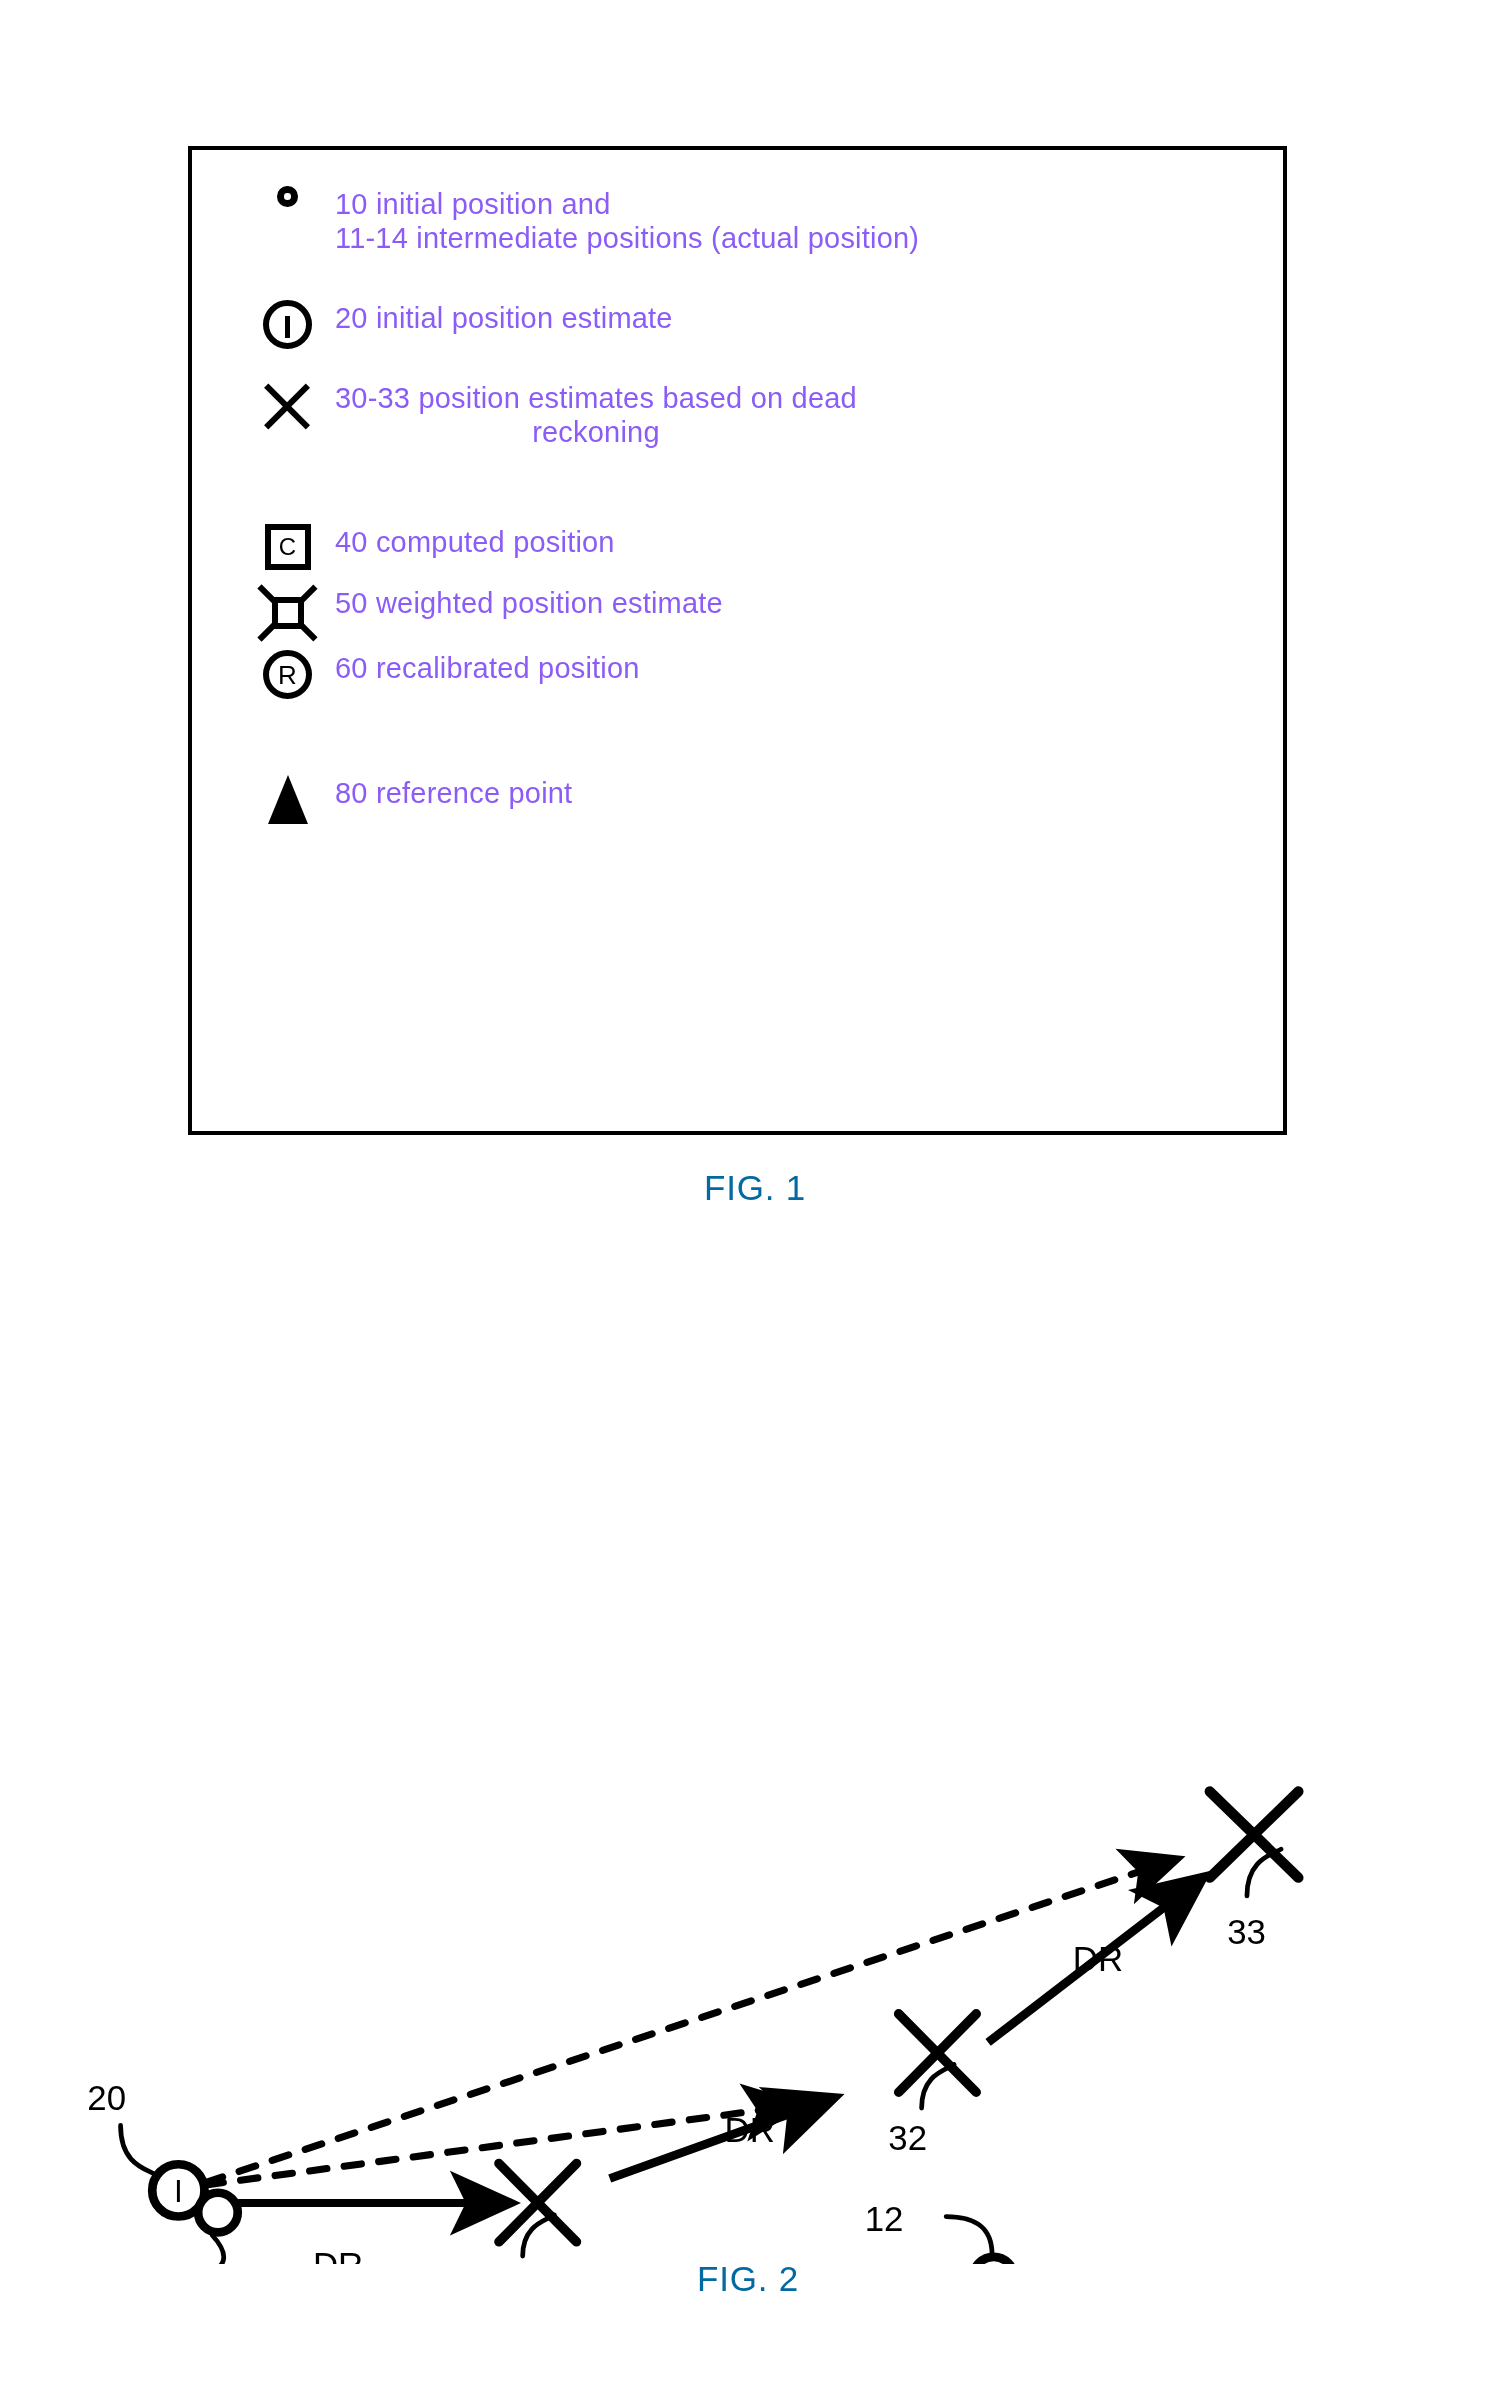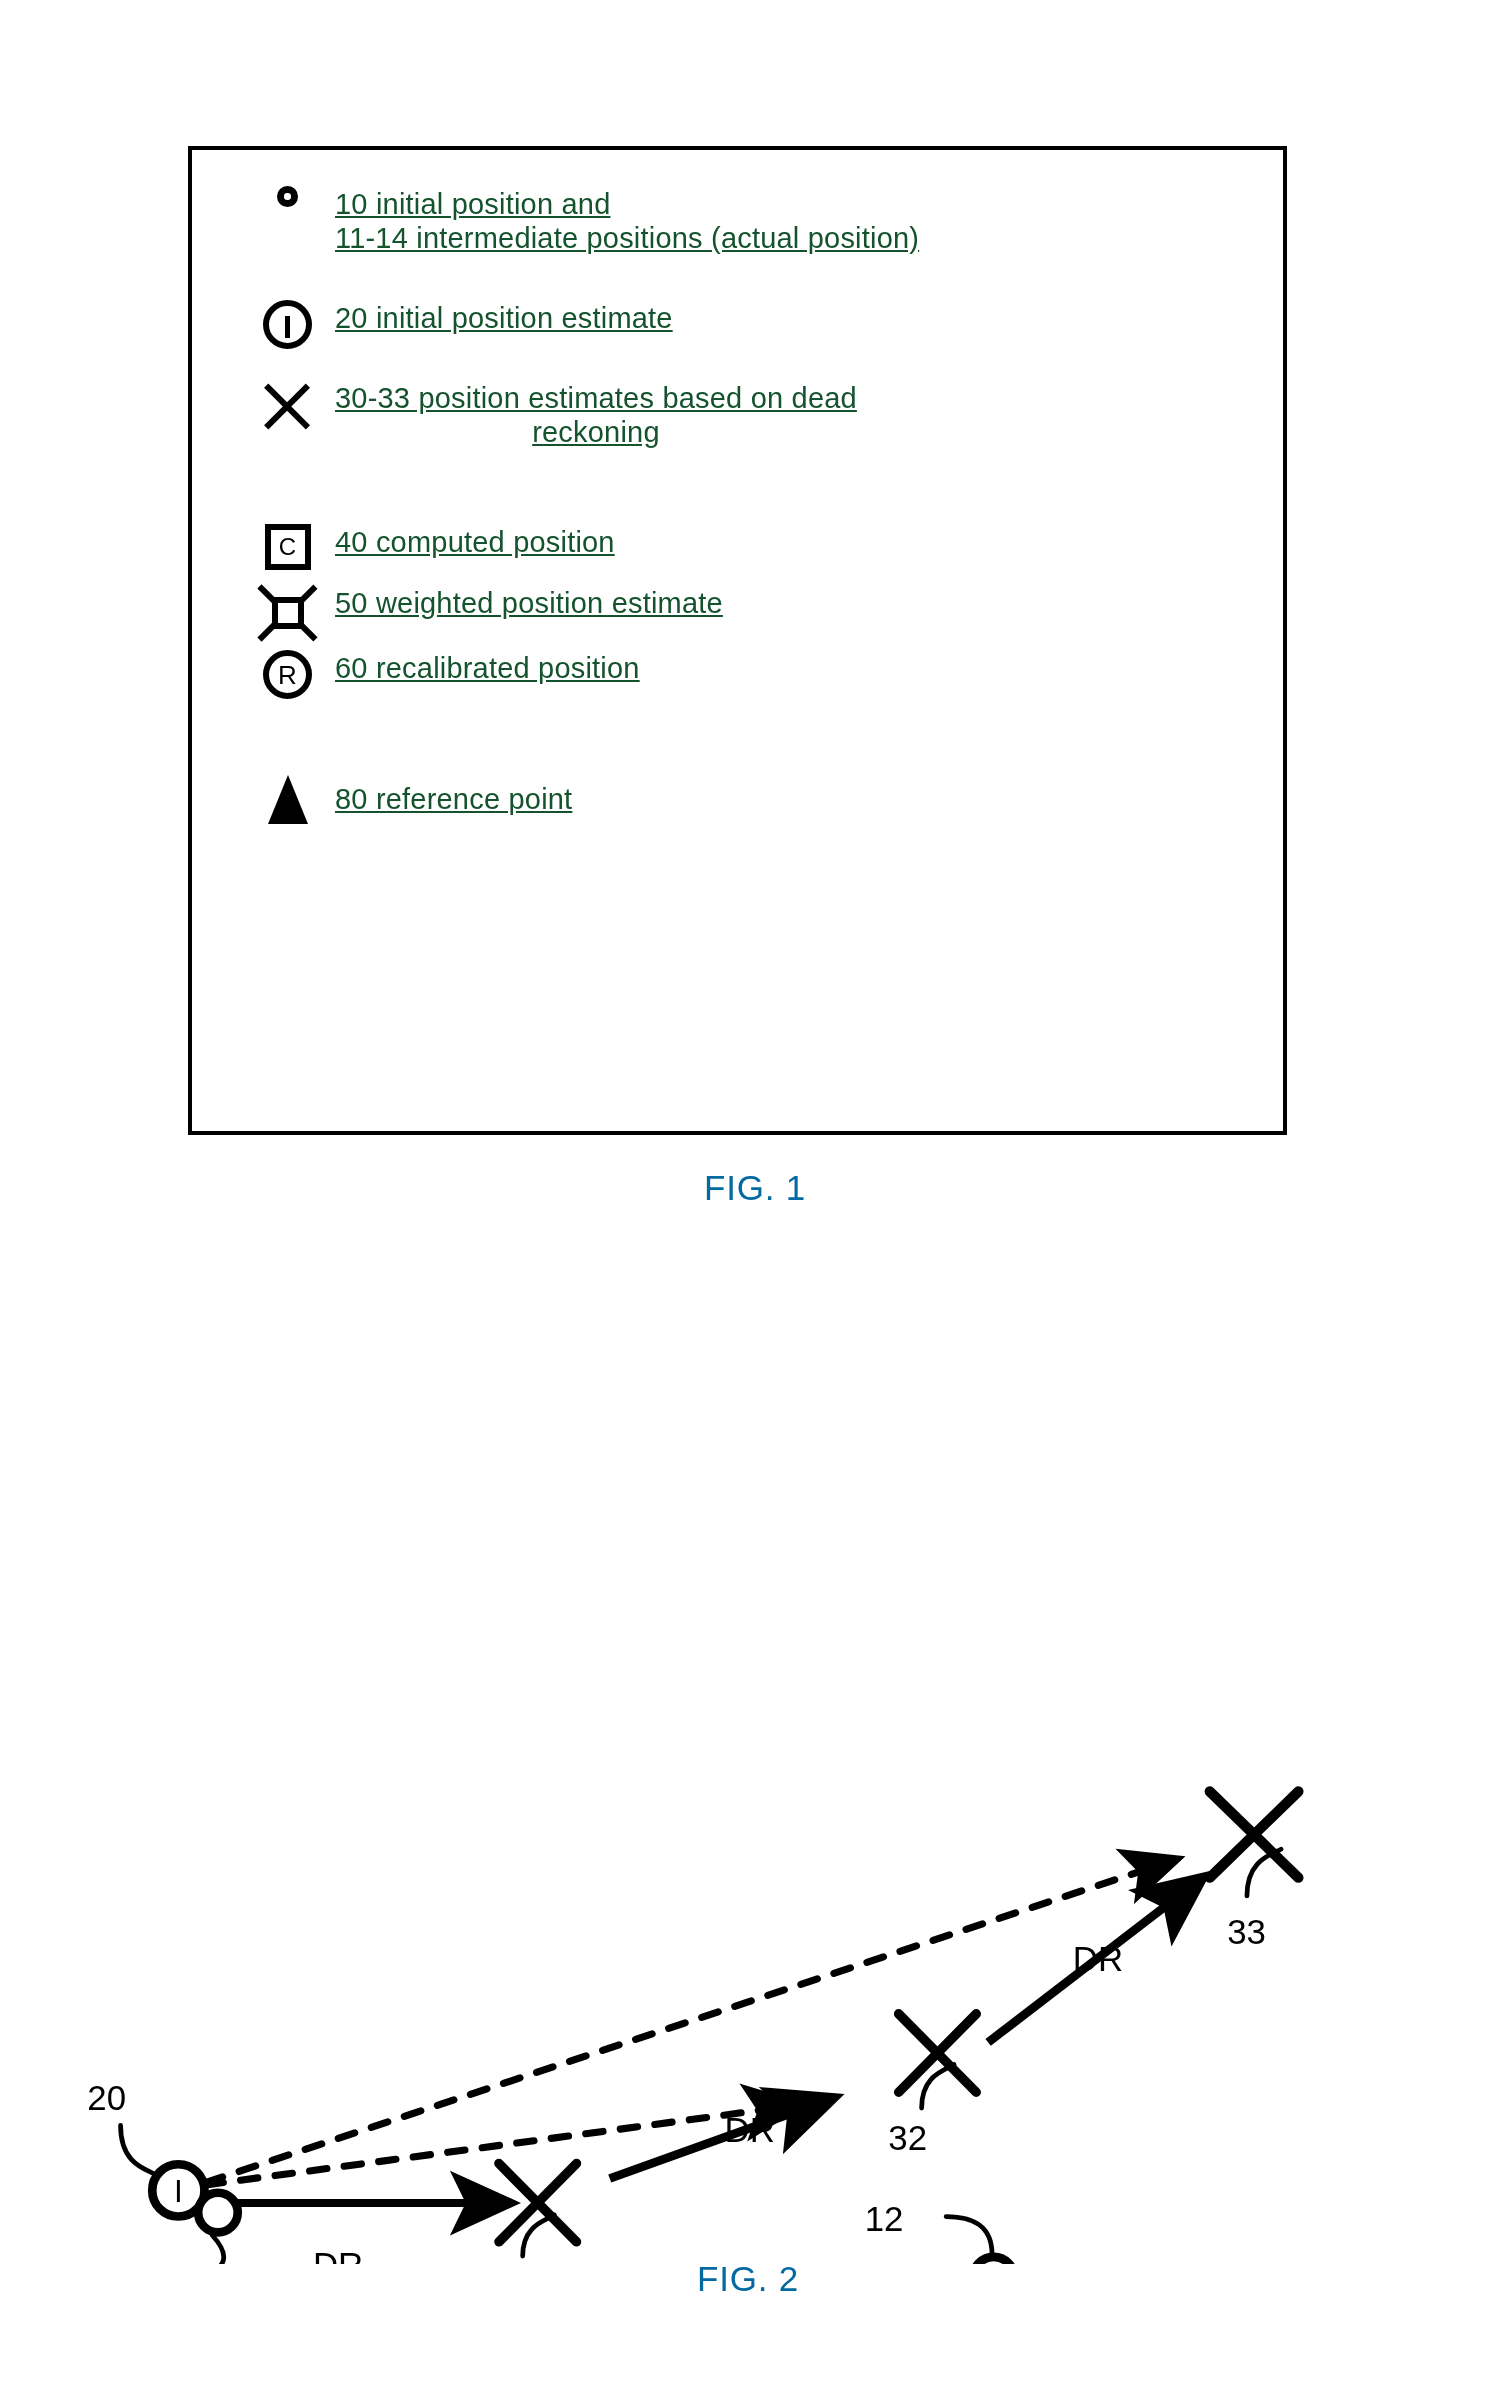--- a/index.html
+++ b/index.html
@@ -40,22 +40,21 @@
     display: flex;
     align-items: center;
     justify-content: center;
   }
   .legend-text {
     font-size: 29px;
     line-height: 1.17;
     letter-spacing: 0.2px;
     white-space: pre-line;
     padding-top: 1.6px;
-    color: #14532d;
-    text-decoration: underline;
+    color: #8b5cf6;
   }
 
   
   .ic-smallcircle {
     width: 20.6px; height: 20.6px;
     border: 7.1px solid #000;
     border-radius: 50%;
     box-sizing: border-box;
   }
   .ic-Icircle {
@@ -239,21 +238,21 @@
   </div>
 
   <div class="legend-row" style="top:500px;">
     <div class="legend-icon">
       <div class="ic-Rcircle">R</div>
     </div>
     <div class="legend-text">60 recalibrated position</div>
   </div>
 
 
-  <div class="legend-row" style="top:625px;align-items:center;">
+  <div class="legend-row" style="top:625px;">
     <div class="legend-icon">
       <div class="ic-tri"></div>
     </div>
     <div class="legend-text">80 reference point</div>
   </div>
 
 </div>
 
 <div class="fig-caption" id="fig1-caption">FIG. 1</div>
 

